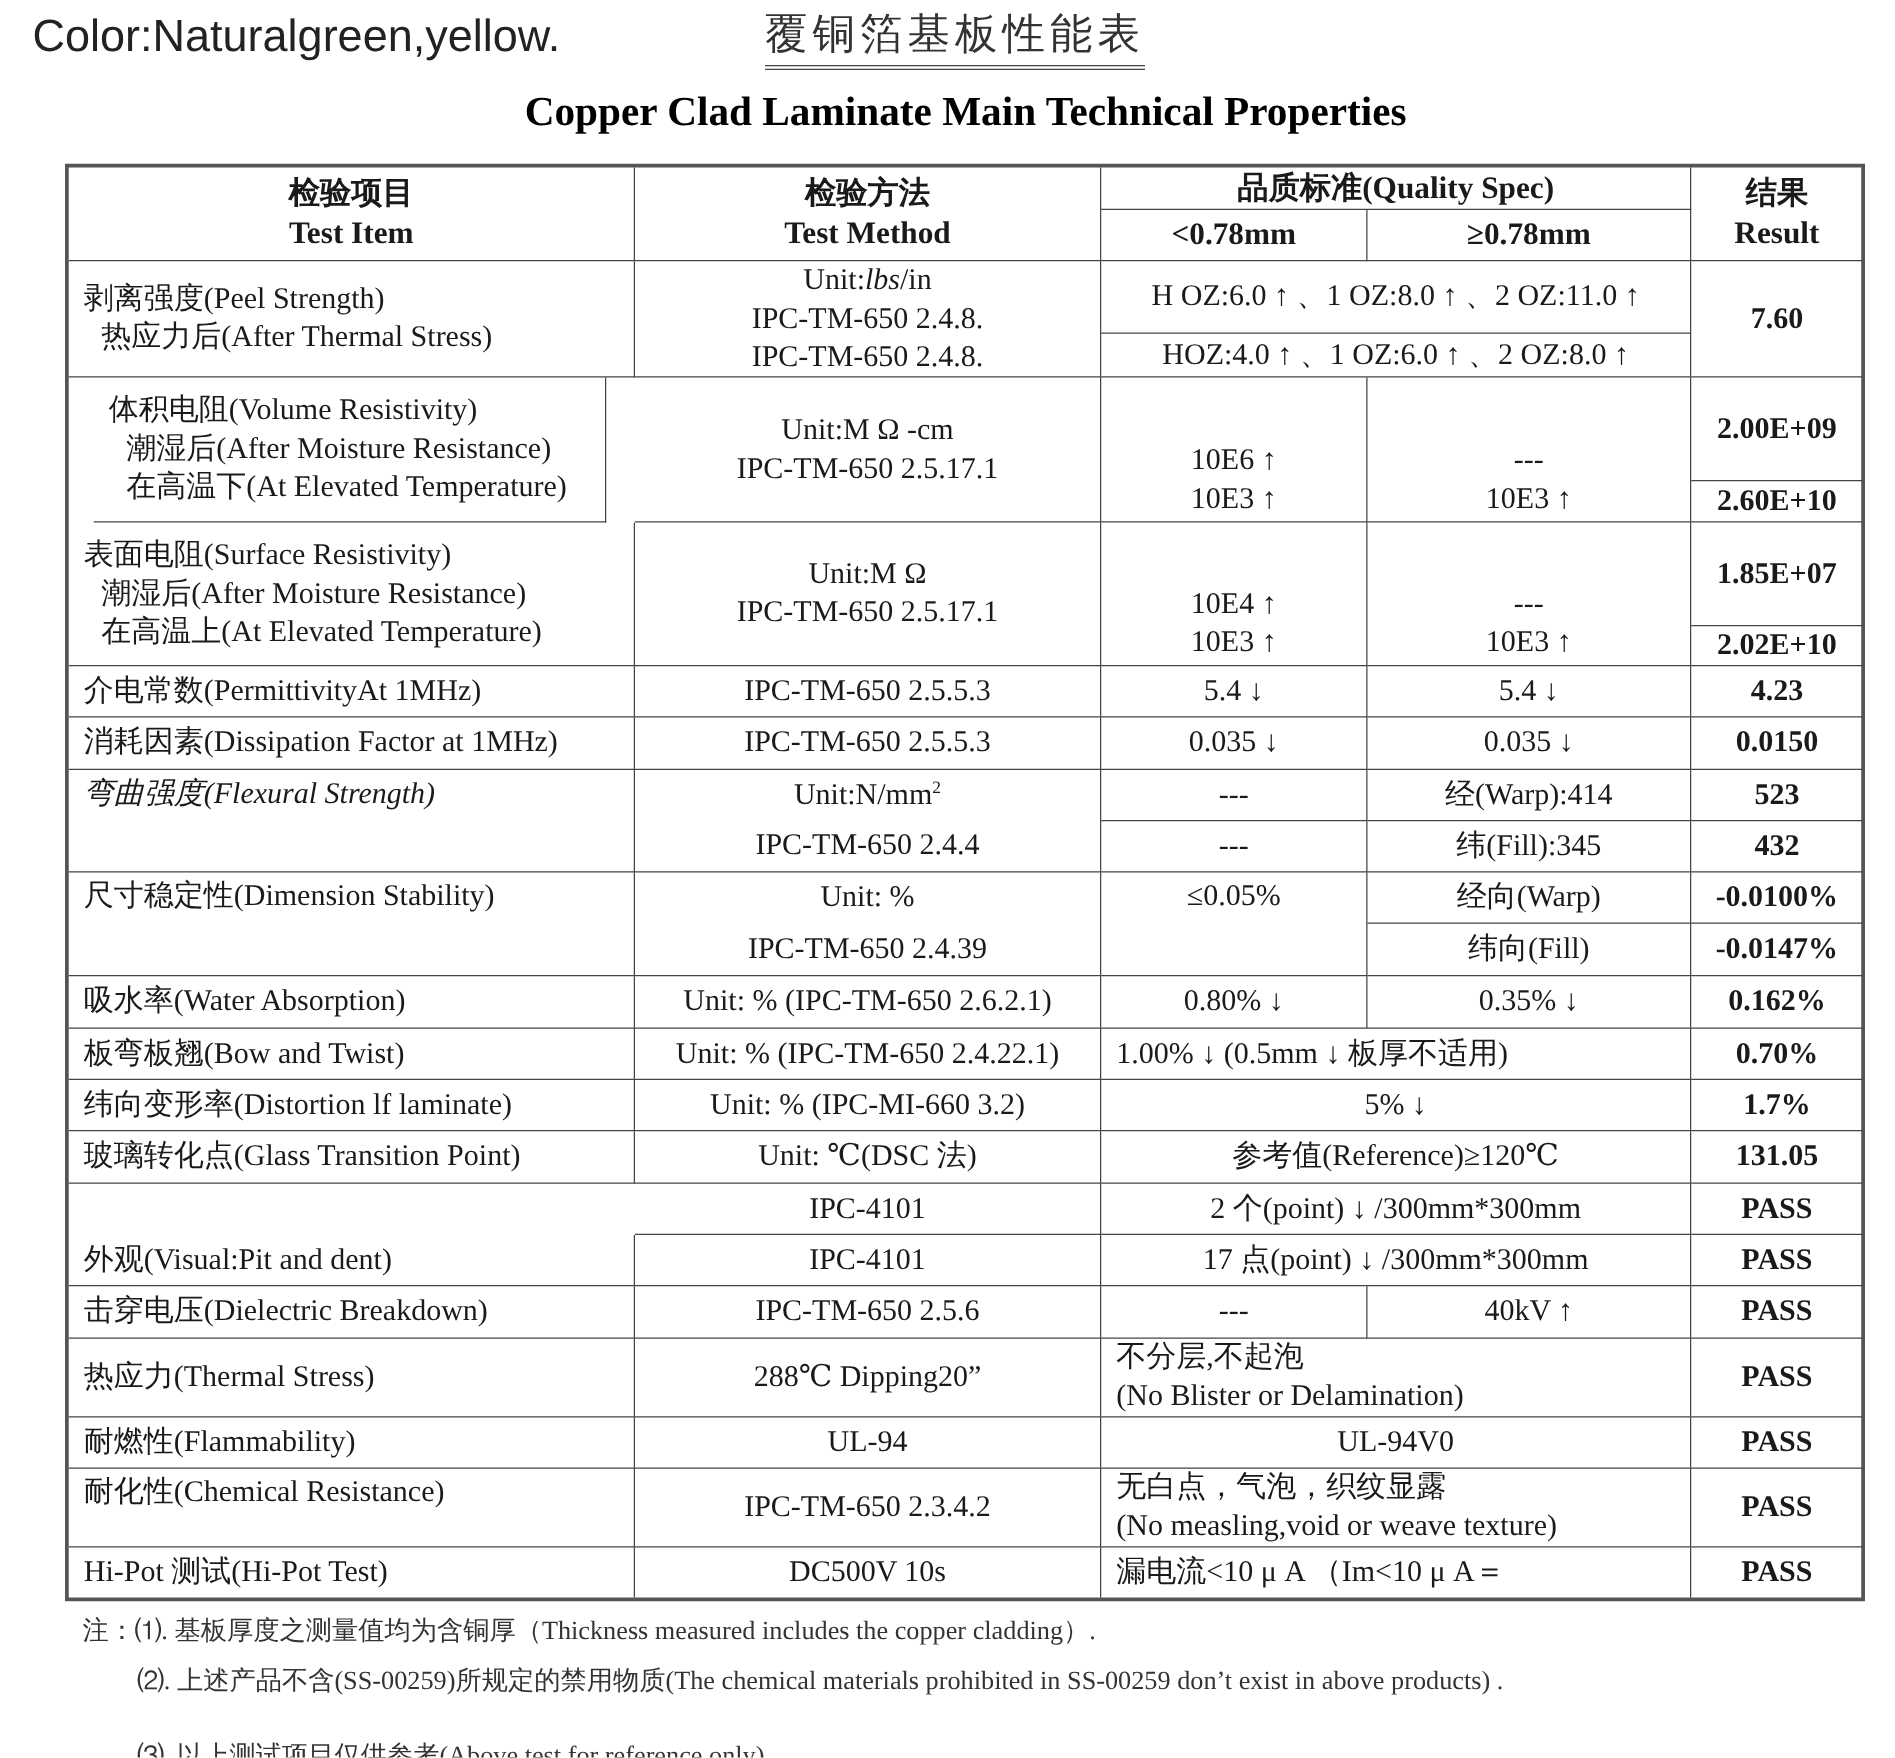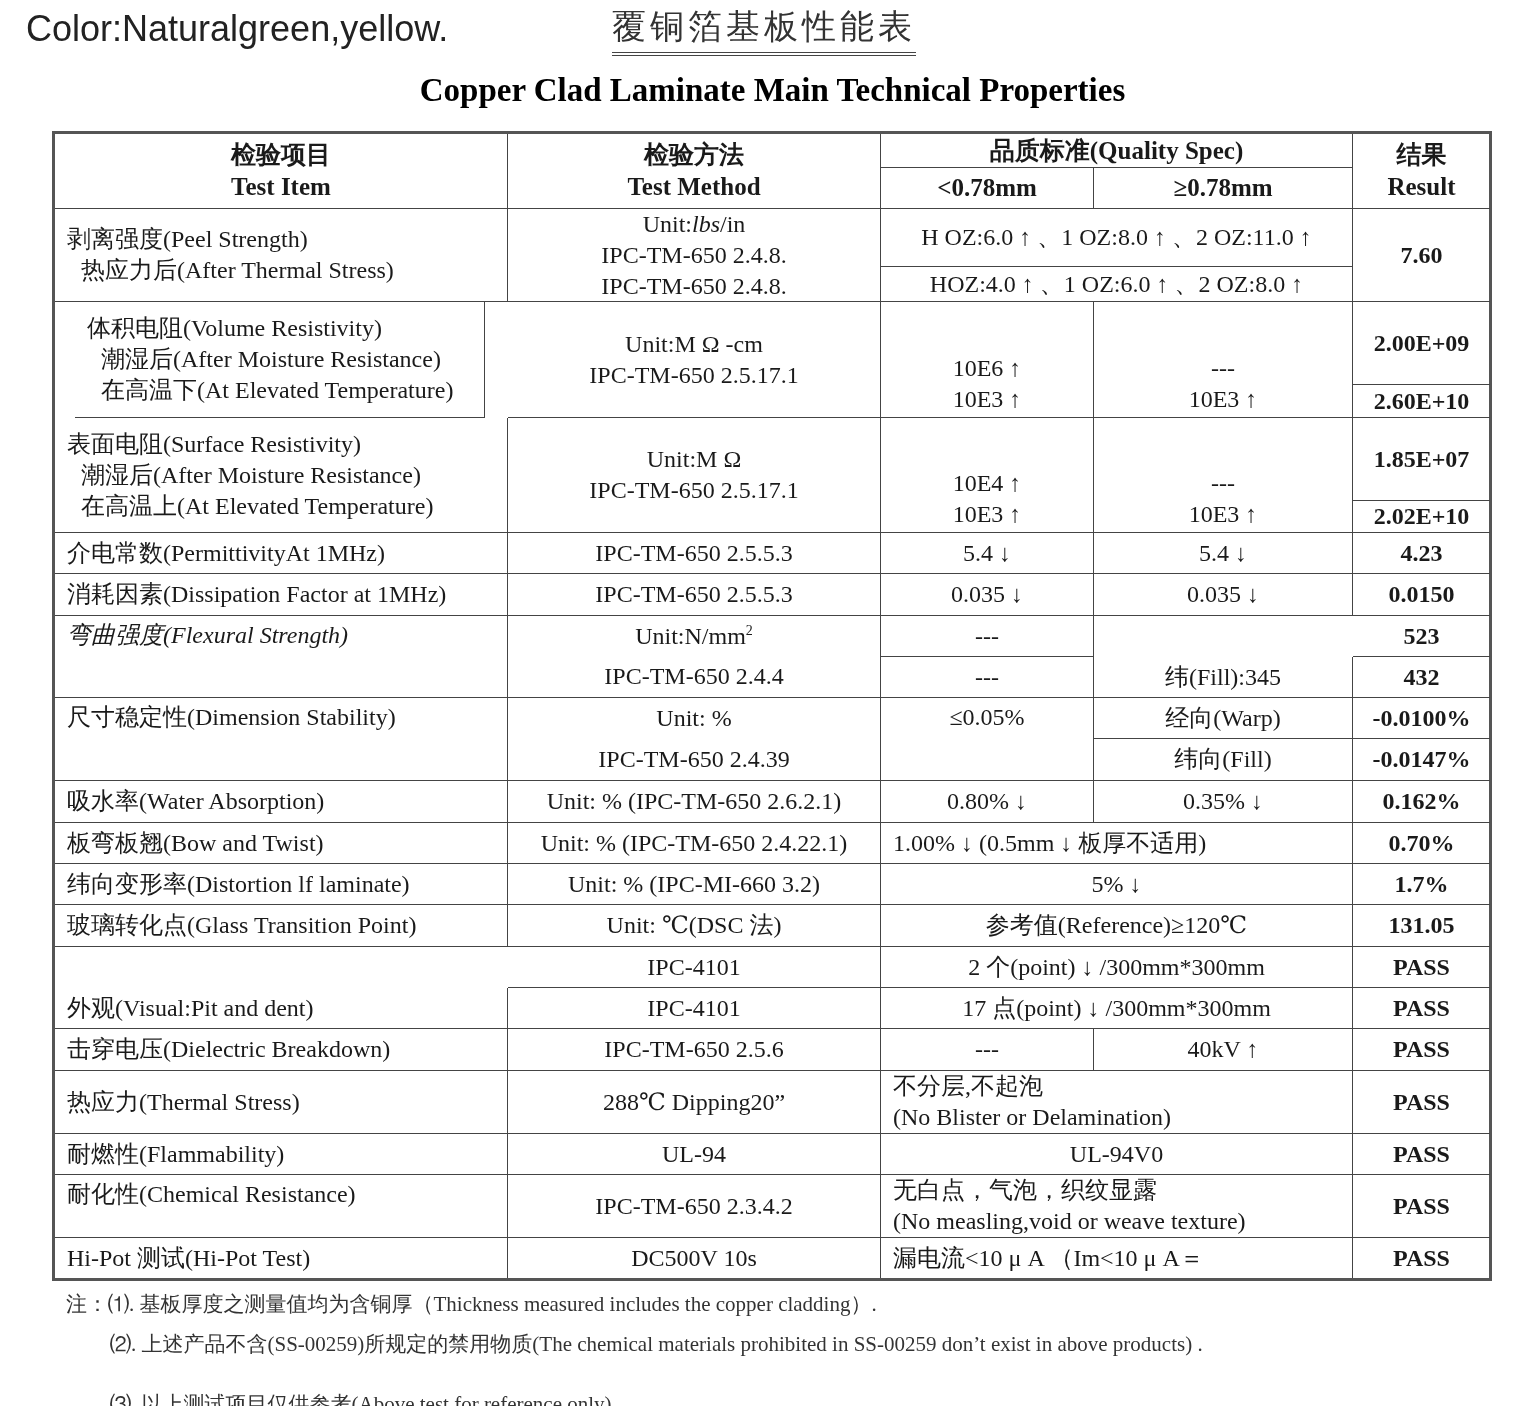--- a/index.html
+++ b/index.html
@@ -153,20 +153,23 @@
   <div class="cell left top" style="left:0;top:482px;width:453px;height:82px;font-style:italic;">
     <span>弯曲强度(Flexural Strength)</span>
   </div>
   <div class="cell" style="left:453px;top:482px;width:373px;height:82px;justify-content:space-around;">
     <span><span>Unit:N/mm</span><sup>2</sup></span>
     <span>IPC-TM-650 2.4.4</span>
   </div>
   <div class="cell" style="left:826px;top:482px;width:213px;height:41px;">
     <span>---</span>
   </div>
+  <div class="cell" style="left:1039px;top:482px;width:259px;height:41px;">
+    <span>经(Warp):414</span>
+  </div>
   <div class="cell bold noright" style="left:1298px;top:482px;width:137px;height:41px;">
     <span>523</span>
   </div>
   <div class="cell" style="left:826px;top:523px;width:213px;height:41px;">
     <span>---</span>
   </div>
   <div class="cell" style="left:1039px;top:523px;width:259px;height:41px;">
     <span>纬(Fill):345</span>
   </div>
   <div class="cell bold noright" style="left:1298px;top:523px;width:137px;height:41px;">

